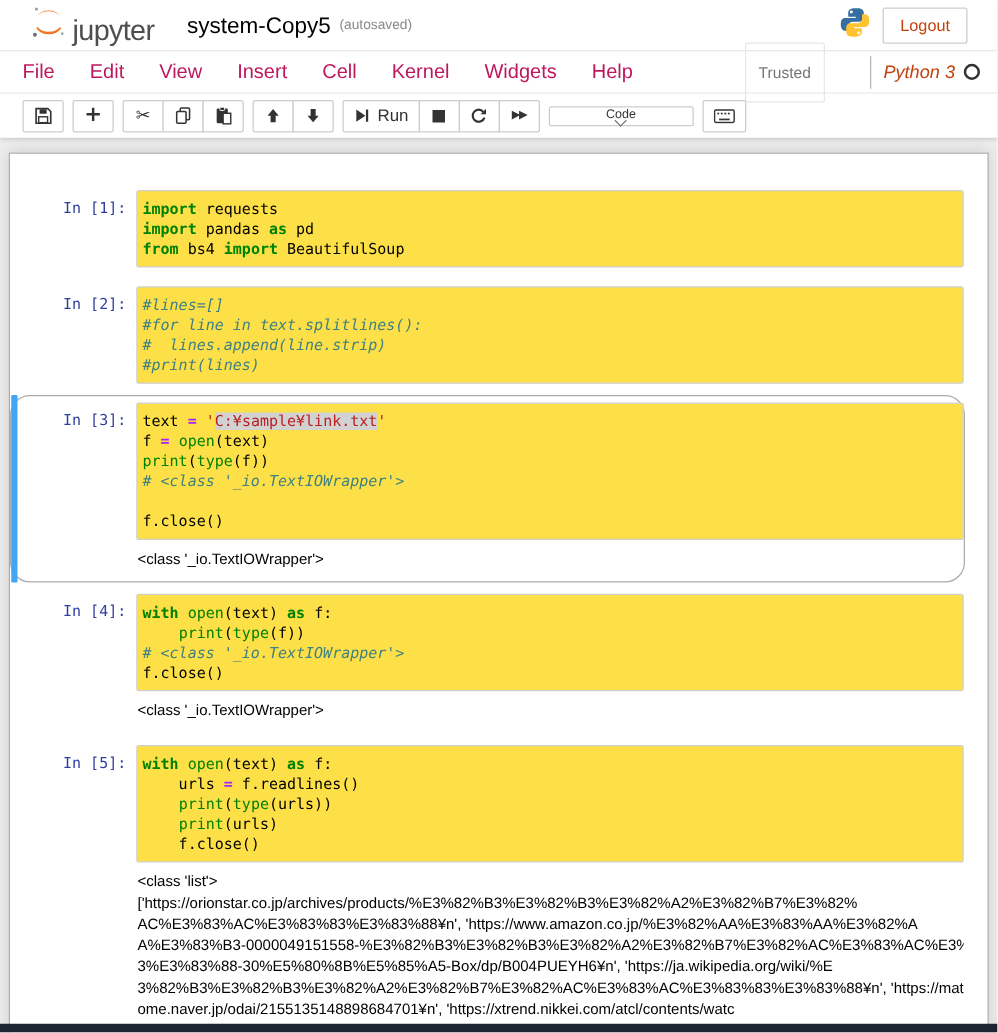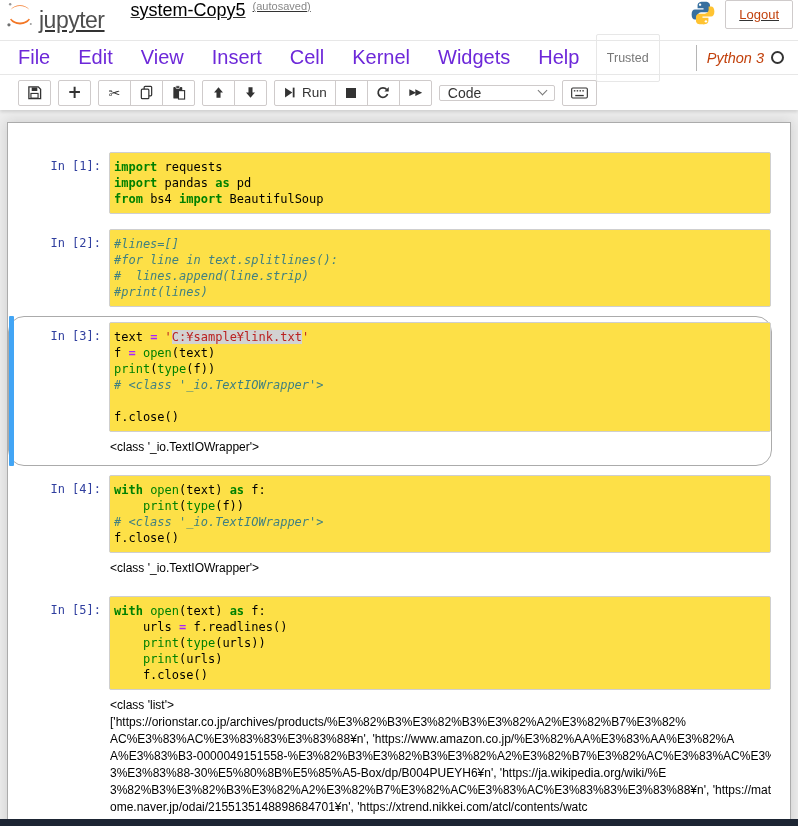--- a/index.html
+++ b/index.html
@@ -11,33 +11,33 @@
     --border-gray:#cfcbcb; --light-border:#e7e7e7;
   }
   *{box-sizing:border-box;}
   html,body{margin:0;padding:0;}
   body{
     width:798px;height:826px;overflow:hidden;position:relative;
     background:#eeeeee;font-family:"Liberation Sans",sans-serif;color:#333;
   }
   
   .header-block{background:#fff;position:relative;z-index:5;box-shadow:0 2px 3px rgba(0,0,0,0.12);}
-  .header-top{height:40px;display:flex;align-items:flex-start;padding:0 5px;text-decoration:underline;}
+  .header-top{height:40px;display:flex;align-items:center;padding:0 24px;}
   .logo{display:flex;align-items:flex-end;gap:4px;cursor:pointer;}
   .logo-text{font-size:23px;color:#4e4e4e;letter-spacing:-0.5px;line-height:1;padding-bottom:2px;}
   .nb-title{margin-left:26px;font-size:18px;color:#000;}
   .autosaved{margin-left:7px;font-size:11px;color:#888;}
   .spacer{flex:1;}
   .logout-btn{background:#fff;border:1px solid var(--border-gray);border-radius:2px;
     font-size:13px;color:#c2410c;padding:6px 13px;margin-left:9px;font-family:"Liberation Sans",sans-serif;}
   
   .menubar{display:flex;align-items:center;border-top:1px solid var(--light-border);
     border-bottom:1px solid var(--light-border);height:35px;padding:0 14px 0 18px;background:#fff;}
   .menu-items{display:flex;align-items:center;height:100%;}
-  .menu-item{padding:0 14px;font-size:20px;color:#6d28d9;display:flex;align-items:center;height:100%;cursor:pointer;}
+  .menu-item{padding:0 14px;font-size:16px;color:#be185d;display:flex;align-items:center;height:100%;cursor:pointer;}
   .menu-item:first-child{padding-left:0;}
   .menu-right{margin-left:auto;display:flex;align-items:center;}
   .trusted-badge{border:1px solid var(--light-border);color:#777;font-size:12.5px;padding:16px 10px;border-radius:2px;}
   .menu-divider{width:1px;height:26px;background:#b5b5b5;margin:0 10px 0 36px;}
   .kernel-name{font-size:14.5px;color:#c2410c;font-style:italic;}
   .kernel-circle{width:13px;height:13px;border:2px solid #333;border-radius:50%;margin-left:7px;}
   
   .toolbar{background:#fff;padding:5px 0 5px 18px;display:flex;align-items:center;height:35px;}
   .btn-group{display:flex;margin-right:7px;}
   .tb-btn{background:#fff;border:1px solid var(--border-gray);min-width:33px;height:26px;
@@ -46,21 +46,21 @@
   .btn-group .tb-btn:first-child{border-radius:2px 0 0 2px;margin-left:0;}
   .btn-group .tb-btn:last-child{border-radius:0 2px 2px 0;}
   .btn-group .tb-btn:only-child{border-radius:2px;}
   .tb-btn svg{display:block;}
   .glyph{font-family:"DejaVu Sans",sans-serif;font-size:14px;line-height:1;}
   .glyph.plus{font-size:17px;font-weight:bold;}
   .glyph.ff{font-size:9px;letter-spacing:-1px;font-weight:bold;}
   .run-label{font-size:13.5px;margin-left:6px;}
   .cell-type-select{display:flex;align-items:center;justify-content:space-between;
     width:116px;height:16px;border:1px solid var(--border-gray);border-radius:2px;background:#fff;
-    font-size:14px;color:#333;padding:0 8px;margin-right:7px;cursor:pointer;}
+    font-size:10px;color:#333;padding:0 8px;margin-right:7px;cursor:pointer;flex-direction:column;}
   .chevron{width:7px;height:7px;border-right:1.5px solid #777;border-bottom:1.5px solid #777;
     transform:rotate(45deg);margin-top:-4px;}
   
   #notebook{height:716px;background:#eee;overflow:hidden;padding-top:12px;}
   #notebook-container{margin:0 7px;background:#fff;border:1px solid #ababab;
     box-shadow:0 0 12px 1px rgba(87,87,87,0.2);min-height:700px;padding:20px 18px 20px 0;}
   .cell{position:relative;border:1px solid transparent;border-radius:2px;padding:5px 0;margin:3px 0;}
   .cell.selected{border-color:#ababab;border-radius:16px;}
   .cell.selected::before{content:"";position:absolute;left:0;top:-1px;bottom:-1px;width:5px;
     background:var(--accent-selected);border-radius:1px;}

